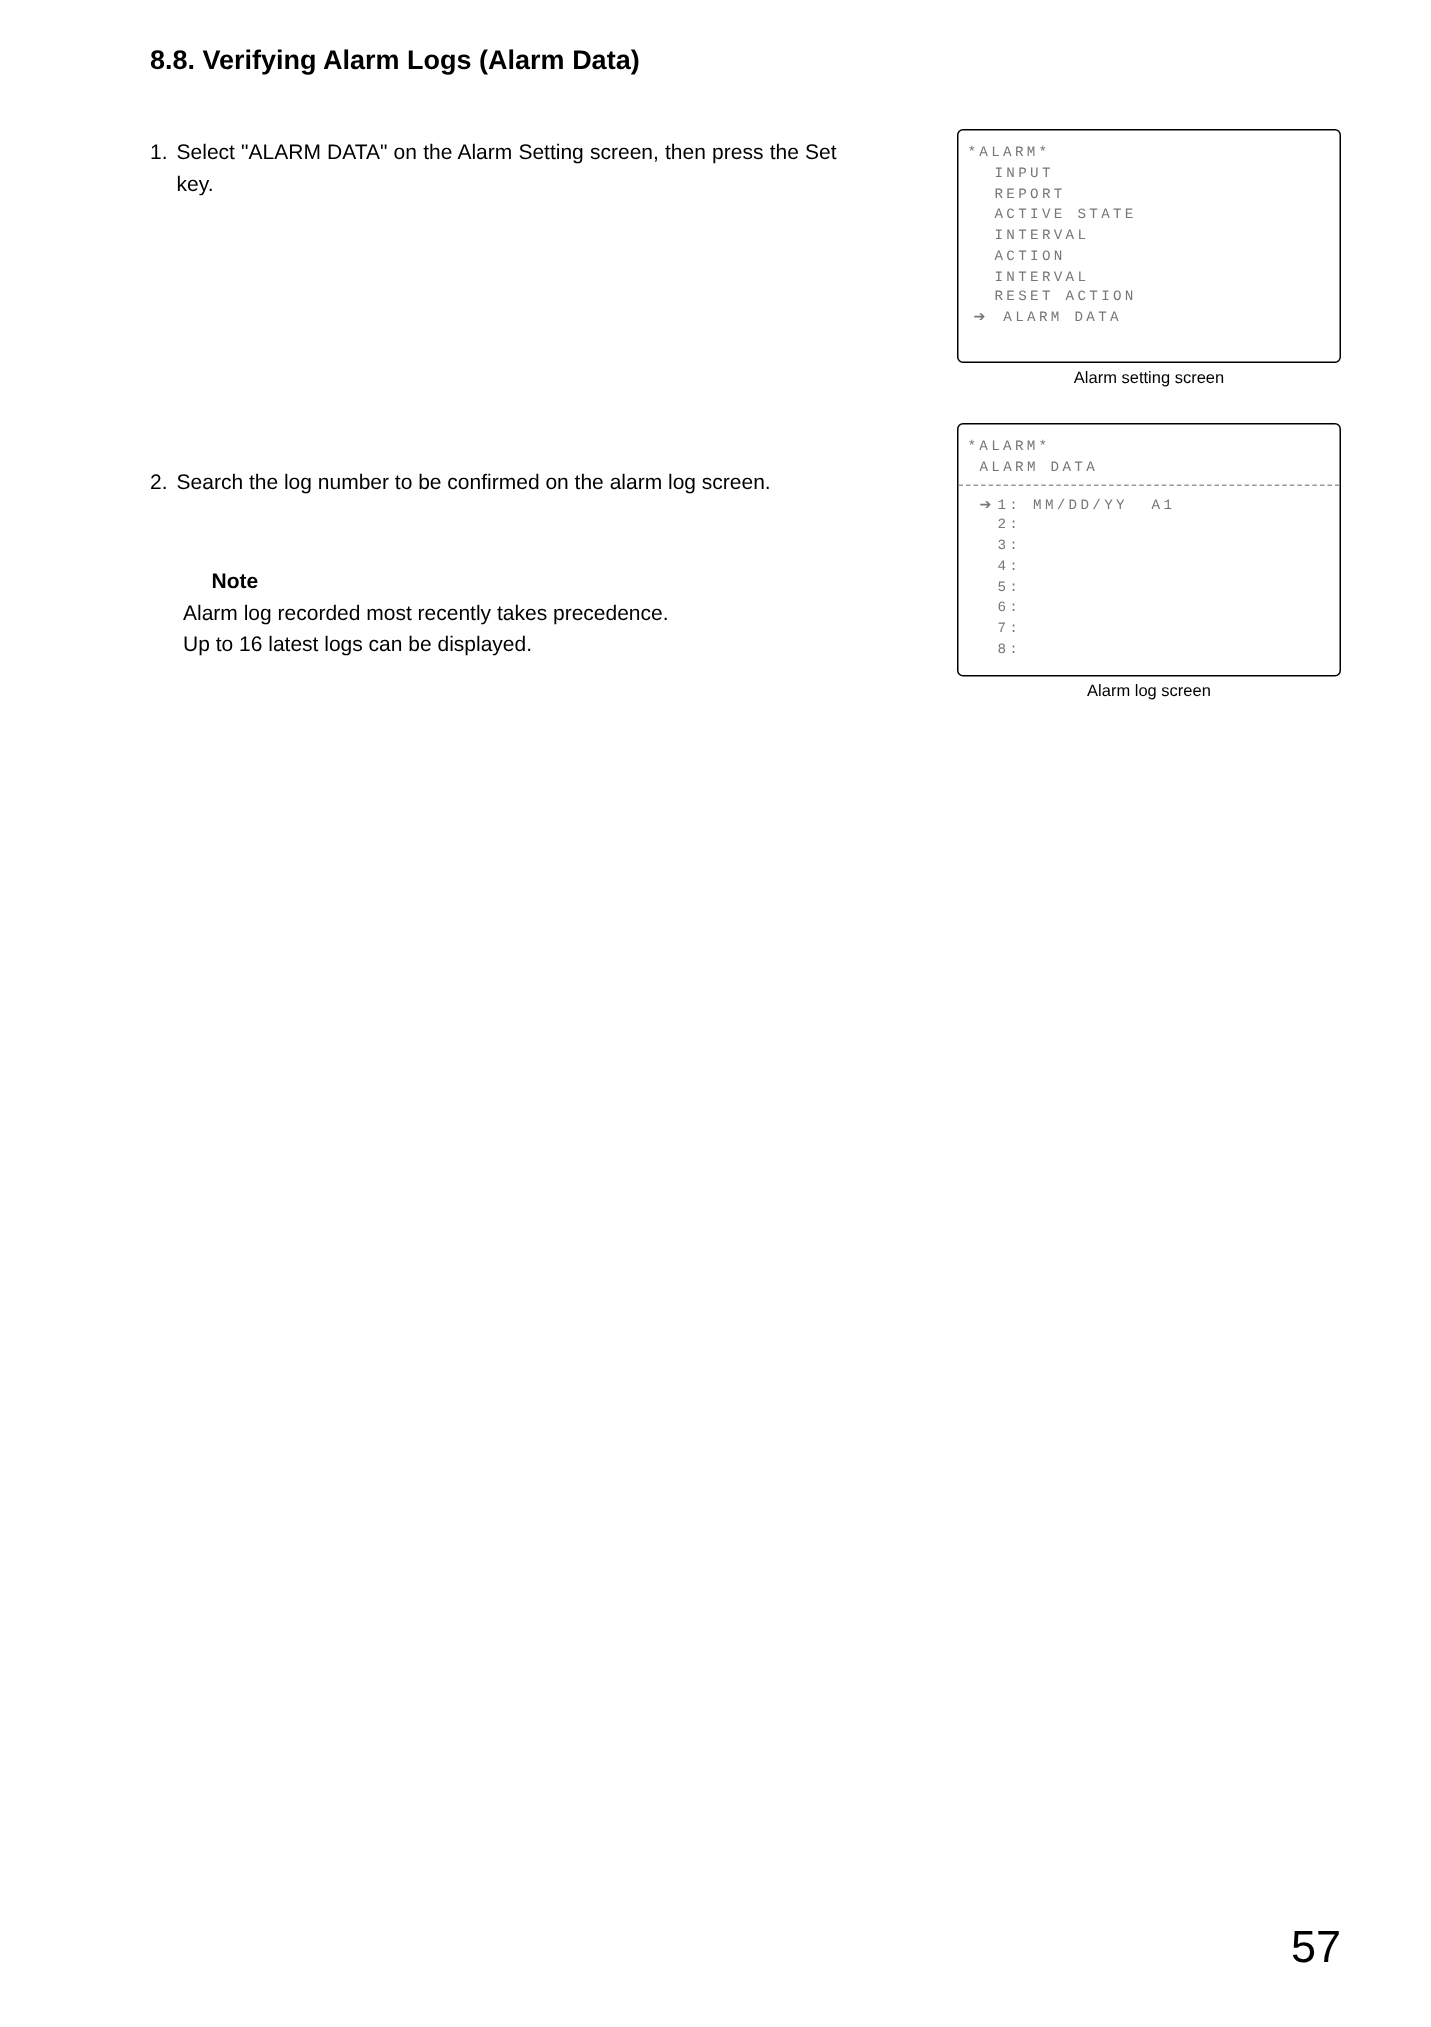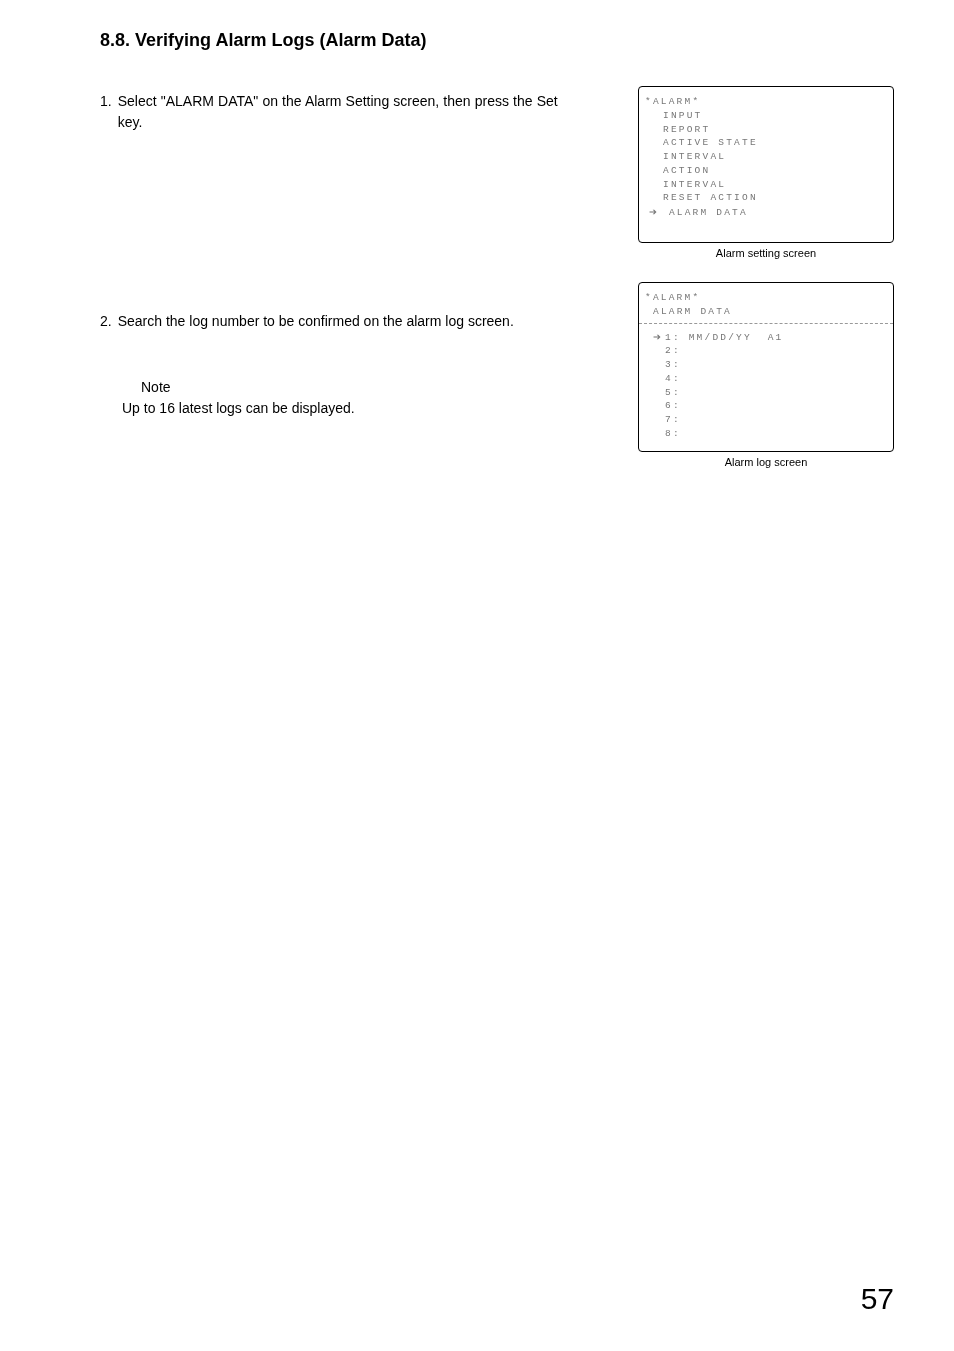--- a/index.html
+++ b/index.html
@@ -21,21 +21,21 @@
     .ol-item {
       display: flex;
       gap: 6px;
       font-size: 14px;
       line-height: 1.5;
       margin-bottom: 8px;
     }
     .ol-num { flex: 0 0 auto; }
     .ol-text { flex: 1 1 auto; text-align: justify; max-width: 440px; }
     .note-block { margin-top: 45px; margin-left: 22px; font-size: 14px; line-height: 1.5; }
-    .note-label { font-weight: normal; padding-left: 19px; }
+    .note-label { font-weight: bold; padding-left: 19px; }
 
     .right-col {
       position: absolute;
       right: 60px;
     }
     .panel1 { top: 86px; width: 256px; }
     .panel2 { top: 282px; width: 256px; }
 
     .device-screen {
       border: 1px solid #000;
@@ -87,20 +87,21 @@
 
 <ol class="ol">
   <li class="ol-item">
     <span class="ol-num">2.</span>
     <span class="ol-text">Search the log number to be confirmed on the alarm log screen.</span>
   </li>
 </ol>
 
 <div class="note-block">
   <div class="note-label">Note</div>
+  <div>Alarm log recorded most recently takes precedence.</div>
   <div>Up to 16 latest logs can be displayed.</div>
 </div>
 
 <div class="right-col panel1">
   <div class="device-screen">
     <div class="ds-title">*ALARM*</div>
     <div class="ds-row indent">INPUT</div>
     <div class="ds-row indent">REPORT</div>
     <div class="ds-row indent">ACTIVE STATE</div>
     <div class="ds-row indent">INTERVAL</div>

